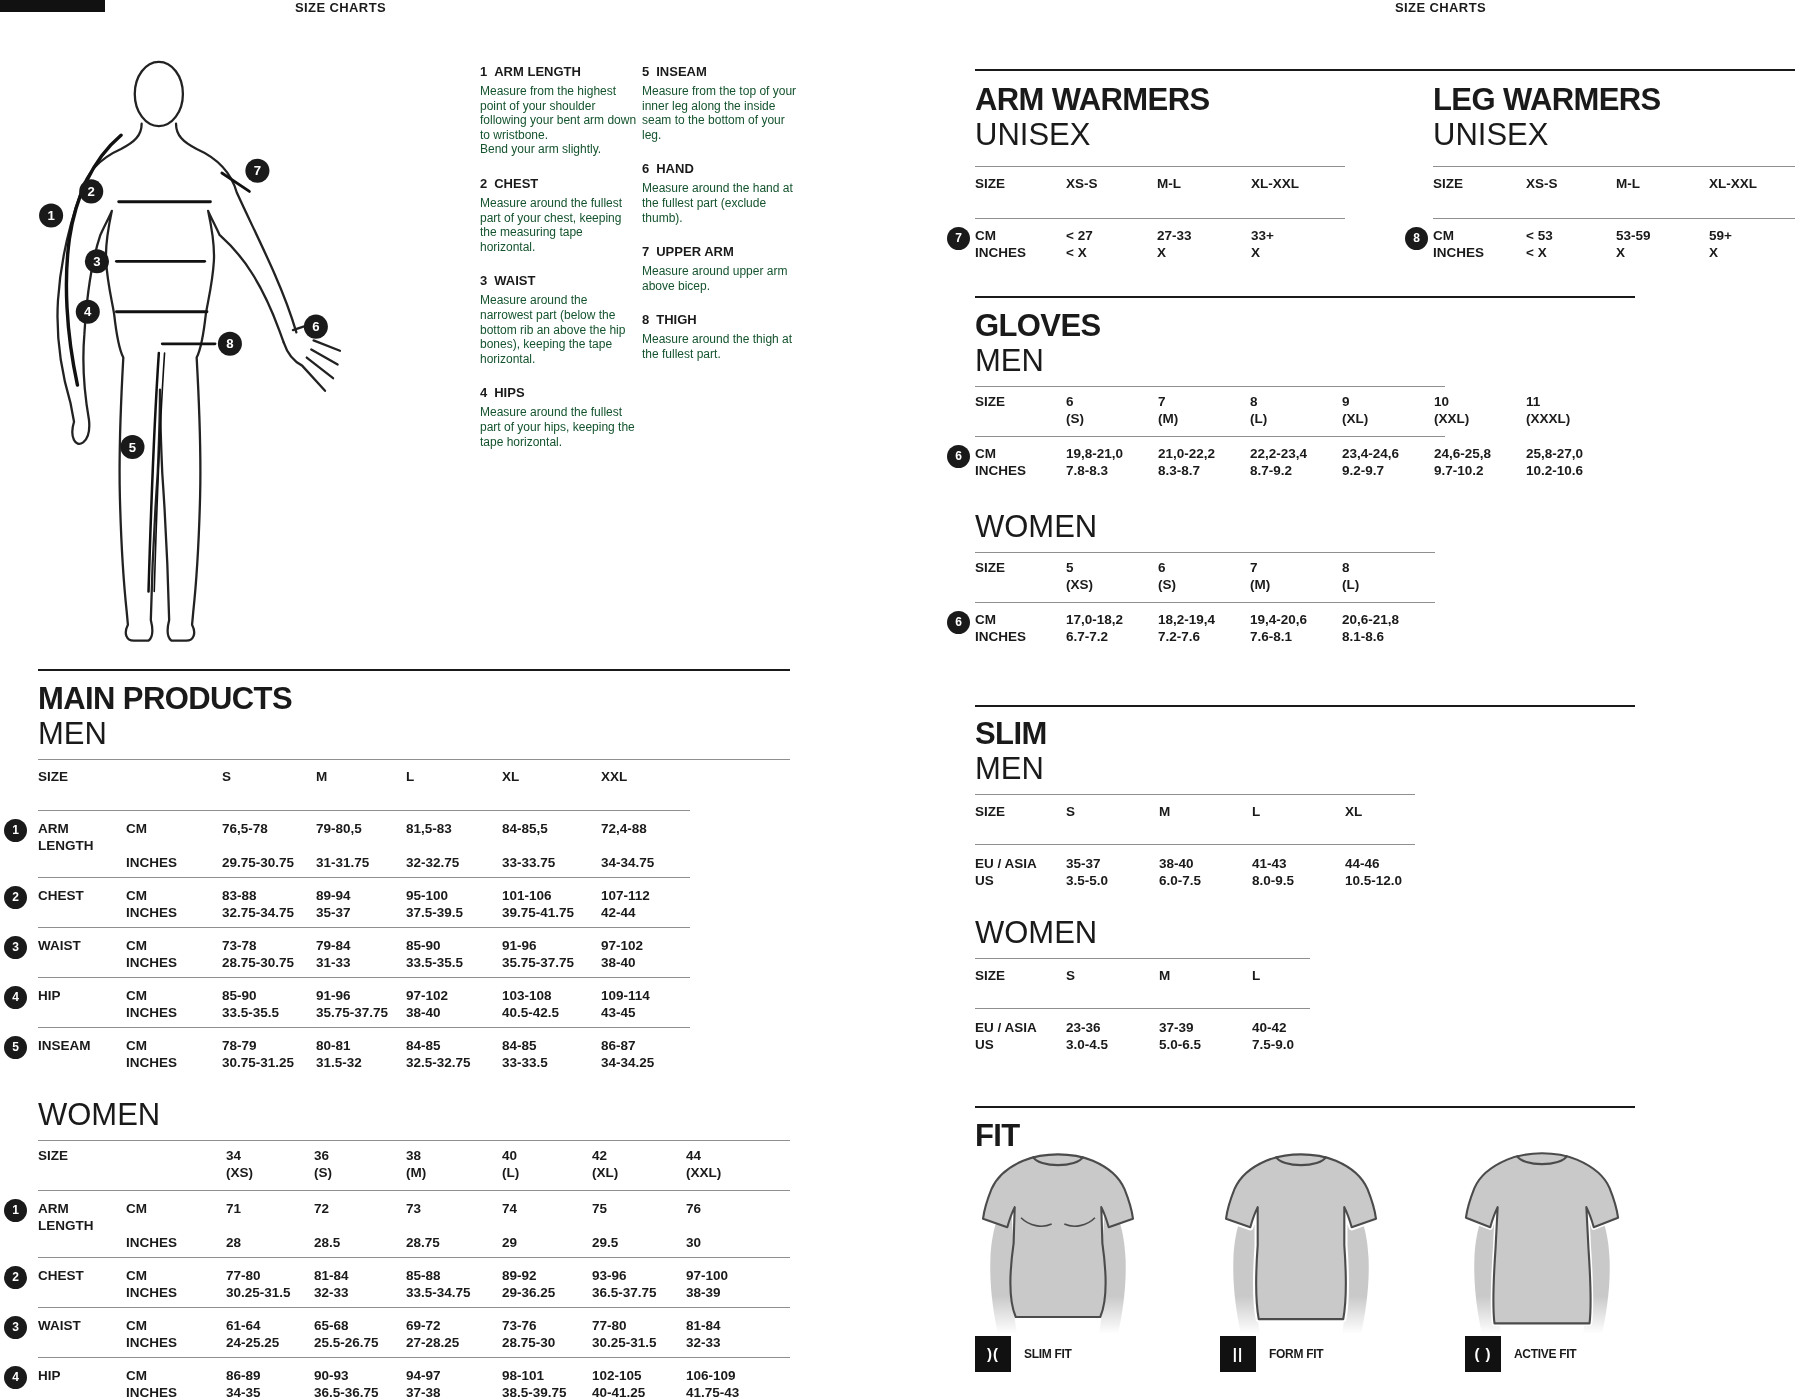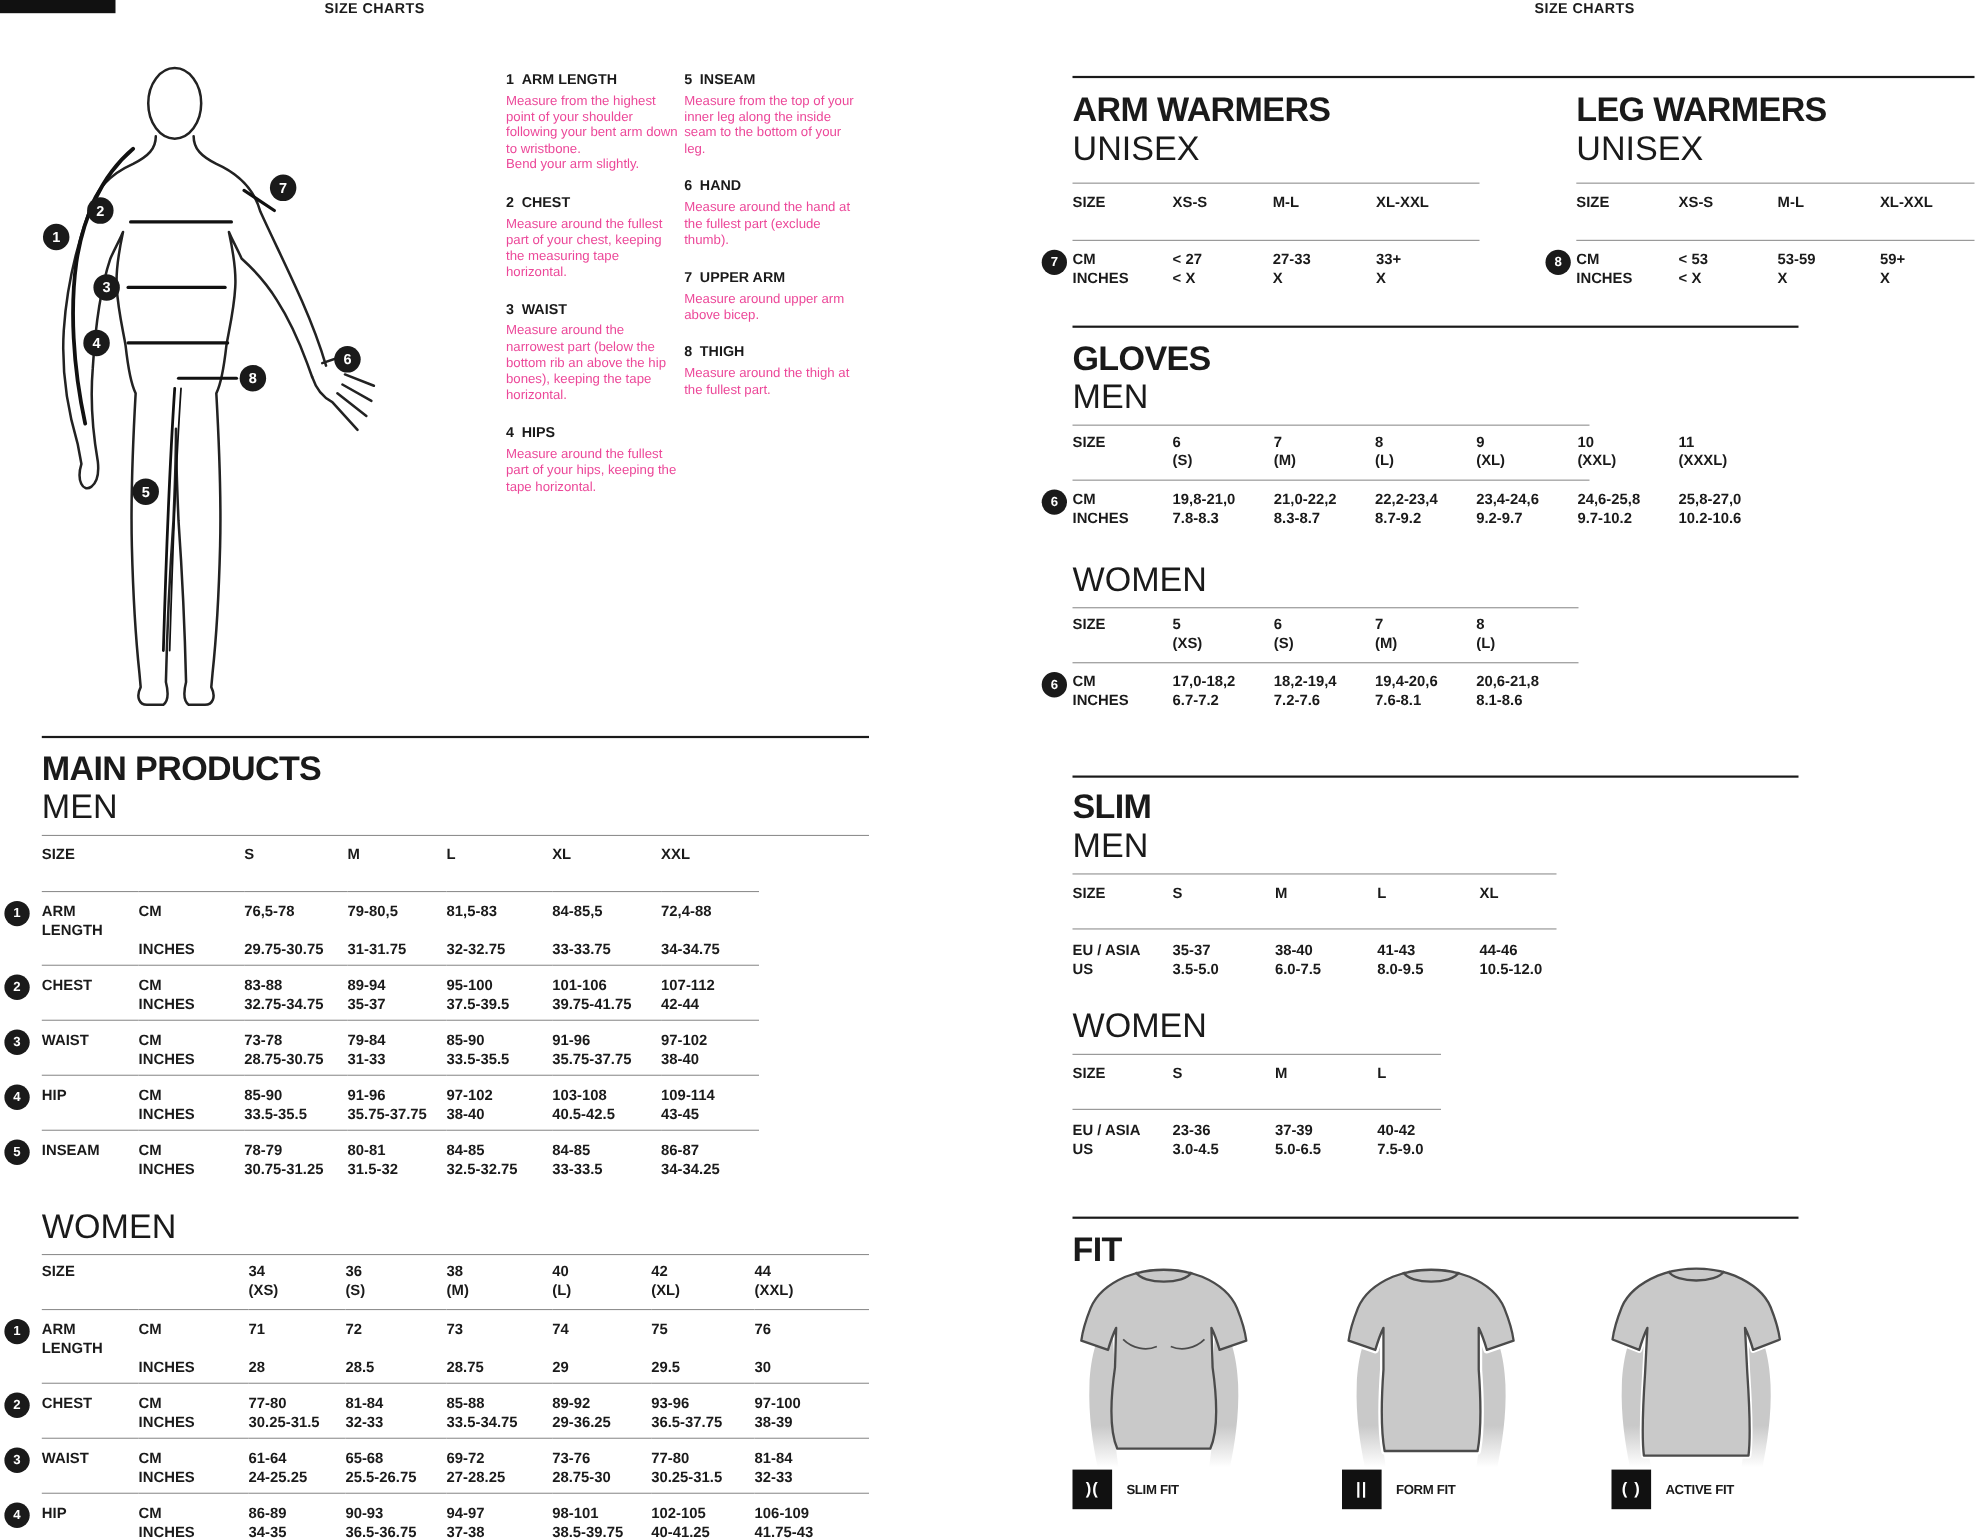--- a/index.html
+++ b/index.html
@@ -5,25 +5,25 @@
   html,body{margin:0;padding:0}
   body{width:1800px;height:1399px;position:relative;overflow:hidden;background:#fff;
        font-family:"Liberation Sans",sans-serif;color:#1a1a1a}
   .abs{position:absolute}
   .topbar{position:absolute;left:0;top:0;width:105px;height:12px;background:#111}
   .pagehead{position:absolute;top:0;width:160px;font-size:13px;font-weight:700;letter-spacing:.4px}
   .rule{position:absolute;height:2px;background:#1a1a1a}
   .h1{font-size:31px;line-height:35px;font-weight:700;letter-spacing:-.6px;white-space:nowrap}
   .sub{font-weight:400;letter-spacing:0}
   
-  .instr{position:absolute;left:460px;top:64px;width:330px;display:flex;gap:4px}
+  .instr{position:absolute;left:480px;top:64px;width:330px;display:flex;gap:4px}
   .instr .col{width:158px}
   .instr h4{font-size:13px;font-weight:700;margin:0 0 5px;letter-spacing:0}
   .instr h4 .no{margin-right:7px}
-  .instr p{font-size:12px;line-height:14.6px;margin:0 0 19px;color:#ec4899;white-space:pre-line}
+  .instr p{font-size:12px;line-height:14.6px;margin:0 0 19px;color:#14532d;white-space:pre-line}
   
   .twrap{position:relative}
   .twrap::before{content:"";position:absolute;left:0;top:0;width:var(--lw,100%);height:1px;background:#8f8f8f}
   .rt::after{content:"";position:absolute;left:0;top:var(--hh,50px);width:var(--lw,100%);height:1px;background:#8f8f8f}
   .tgrid{display:grid}
   .tc{position:relative;font-size:13.5px;font-weight:700;line-height:17px;white-space:pre-line}
   .hdr{padding:9px 0 26px}
   .hdr2{padding:7px 0 9px}
   .hdrM{padding:9px 0 25px}
   .ct{padding-top:9px}

